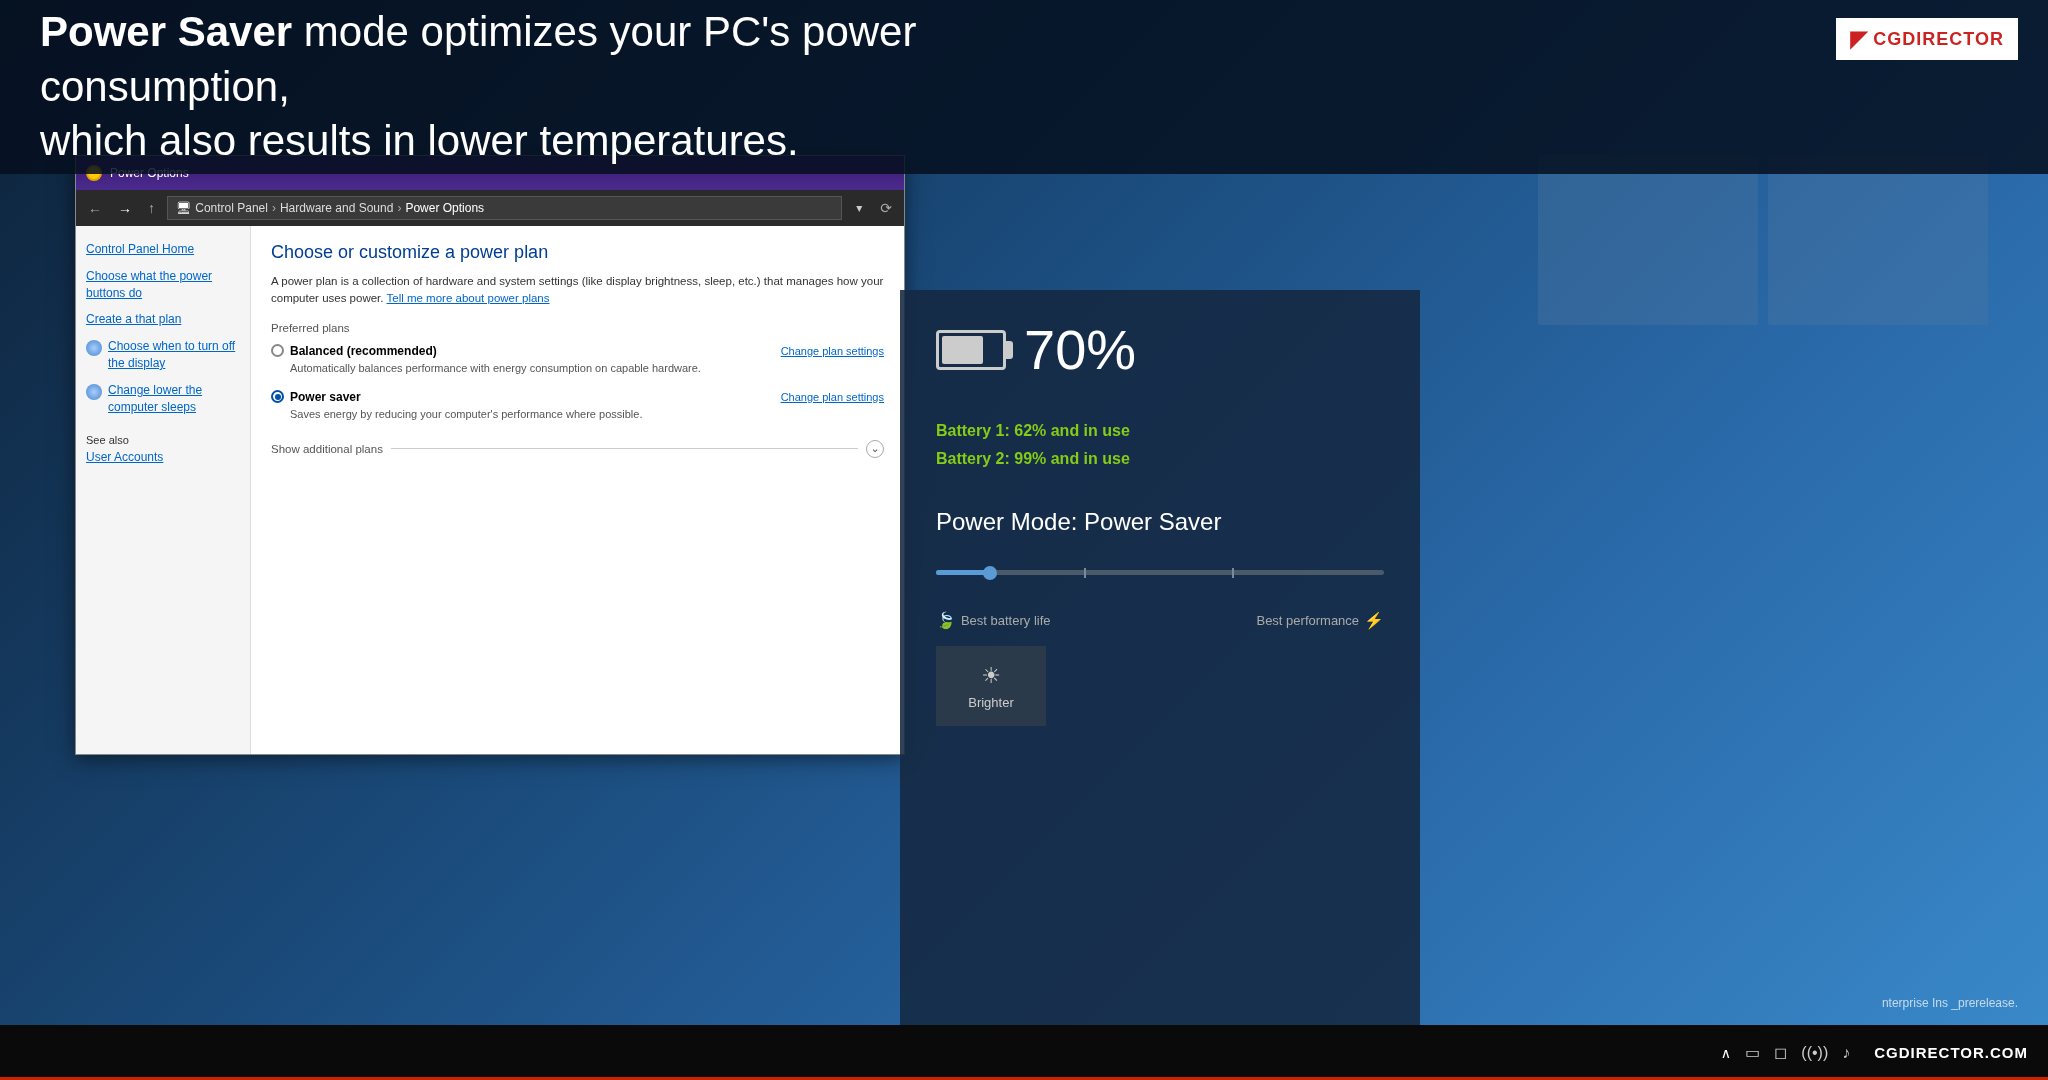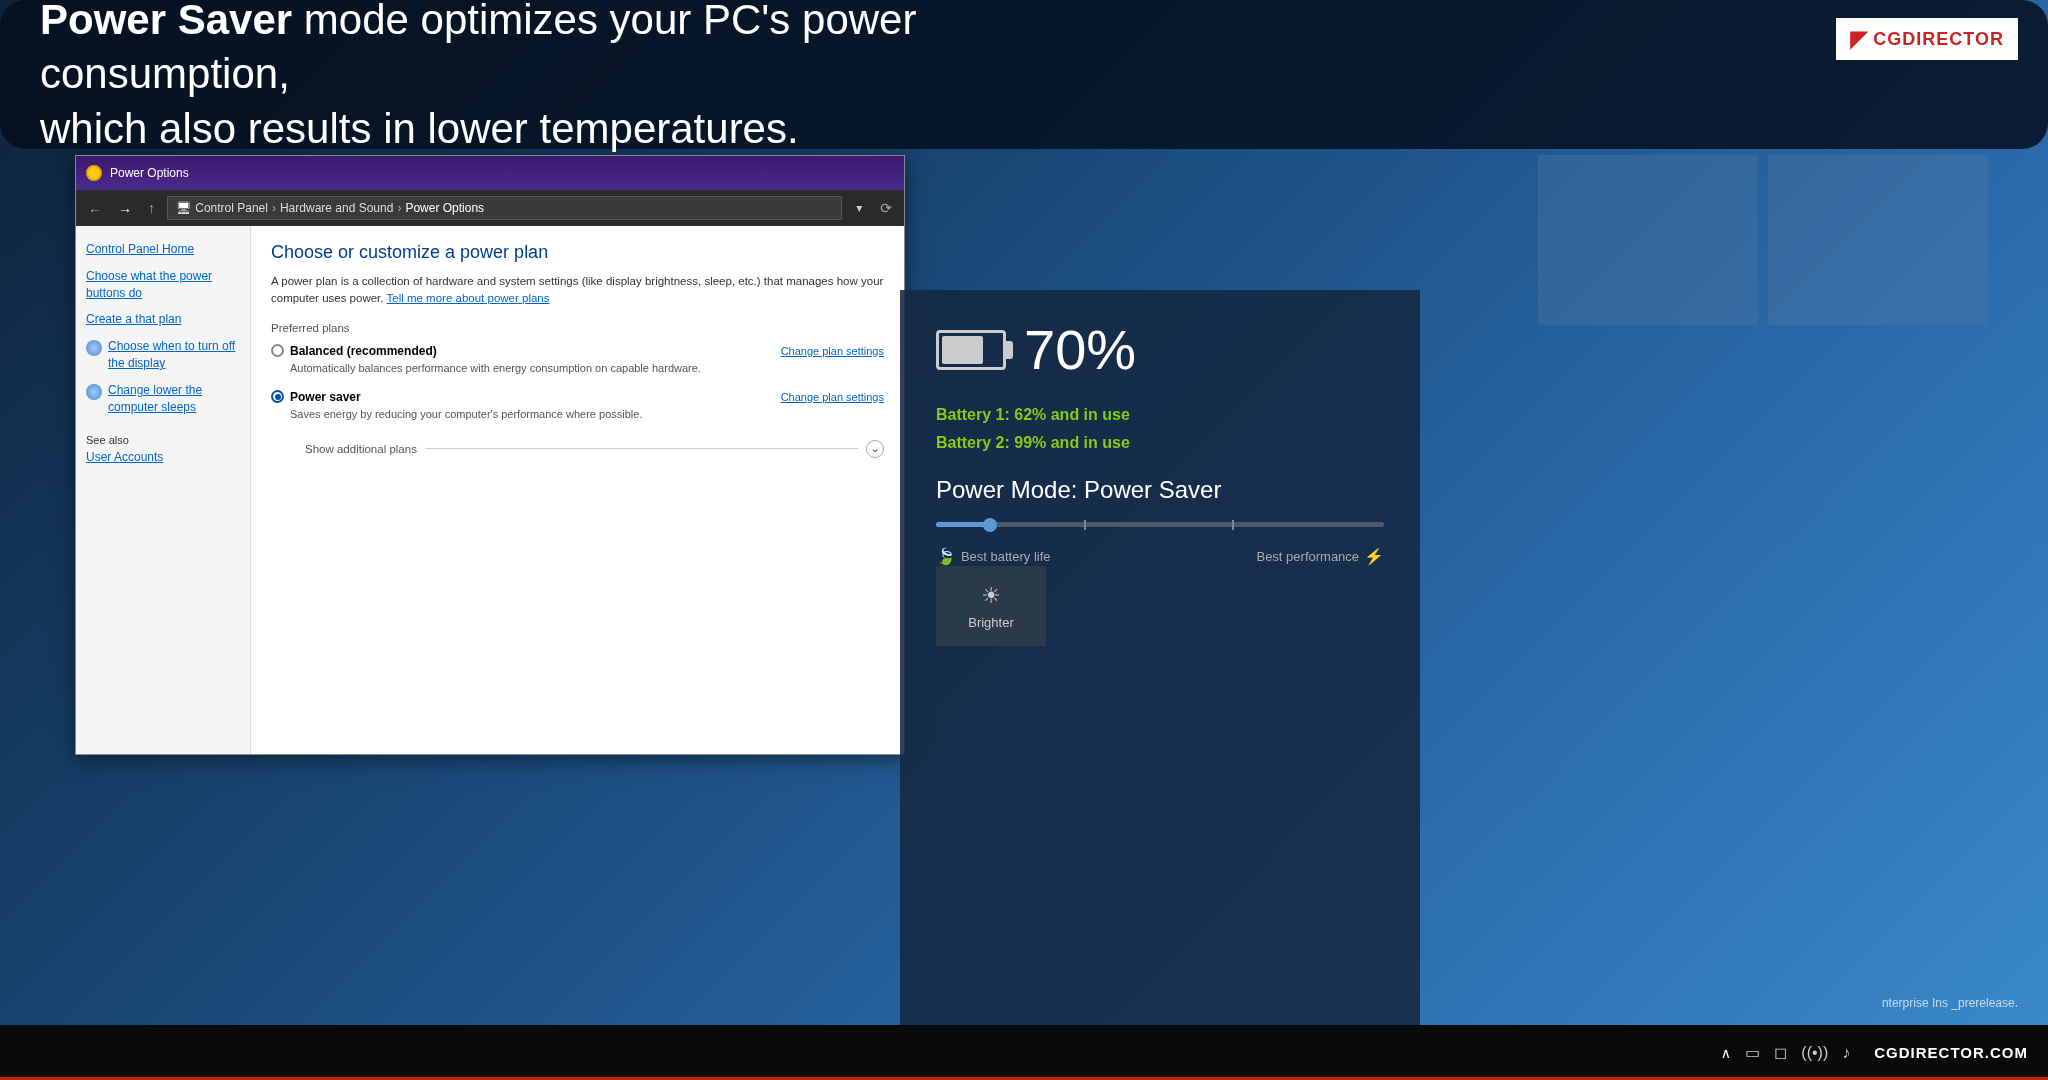--- a/index.html
+++ b/index.html
@@ -17,27 +17,26 @@
       position: absolute;
       inset: 0;
       background: linear-gradient(135deg, #0d2137 0%, #1a4a7a 40%, #2a6aaa 70%, #3a8aca 100%);
       z-index: 0;
     }
 
     
     .top-banner {
       position: absolute;
       top: 0; left: 0; right: 0;
-      height: 149px;
+      height: 174px;
       background: rgba(5, 15, 30, 0.85);
       z-index: 2;
       display: flex;
       align-items: center;
       padding: 20px 40px;
-      border-radius: 26px;
     }
 
     .headline {
       color: #ffffff;
       font-size: 42px;
       font-weight: 300;
       line-height: 1.3;
       max-width: 900px;
     }
     .headline strong {
@@ -273,21 +272,20 @@
       font-size: 11px;
       color: #555;
       margin-left: 19px;
     }
 
     .divider-row {
       display: flex;
       align-items: center;
       gap: 8px;
       margin-top: 20px;
-      margin-left: 34px;
     }
     .divider-row .divider-label {
       font-size: 11.5px;
       color: #555;
       white-space: nowrap;
     }
     .divider-line {
       flex: 1;
       height: 1px;
       background: #ccc;
@@ -307,21 +305,21 @@
       position: absolute;
       top: 145px;
       left: 900px;
       width: 520px;
       height: 743px;
       background: rgba(20, 40, 65, 0.88);
       z-index: 3;
       padding: 32px 36px 24px 36px;
       display: flex;
       flex-direction: column;
-      gap: 0;
+      gap: 16px;
     }
 
     .battery-top {
       display: flex;
       align-items: center;
       gap: 18px;
       margin-bottom: 28px;
     }
     .battery-icon-large {
       width: 70px; height: 40px;

